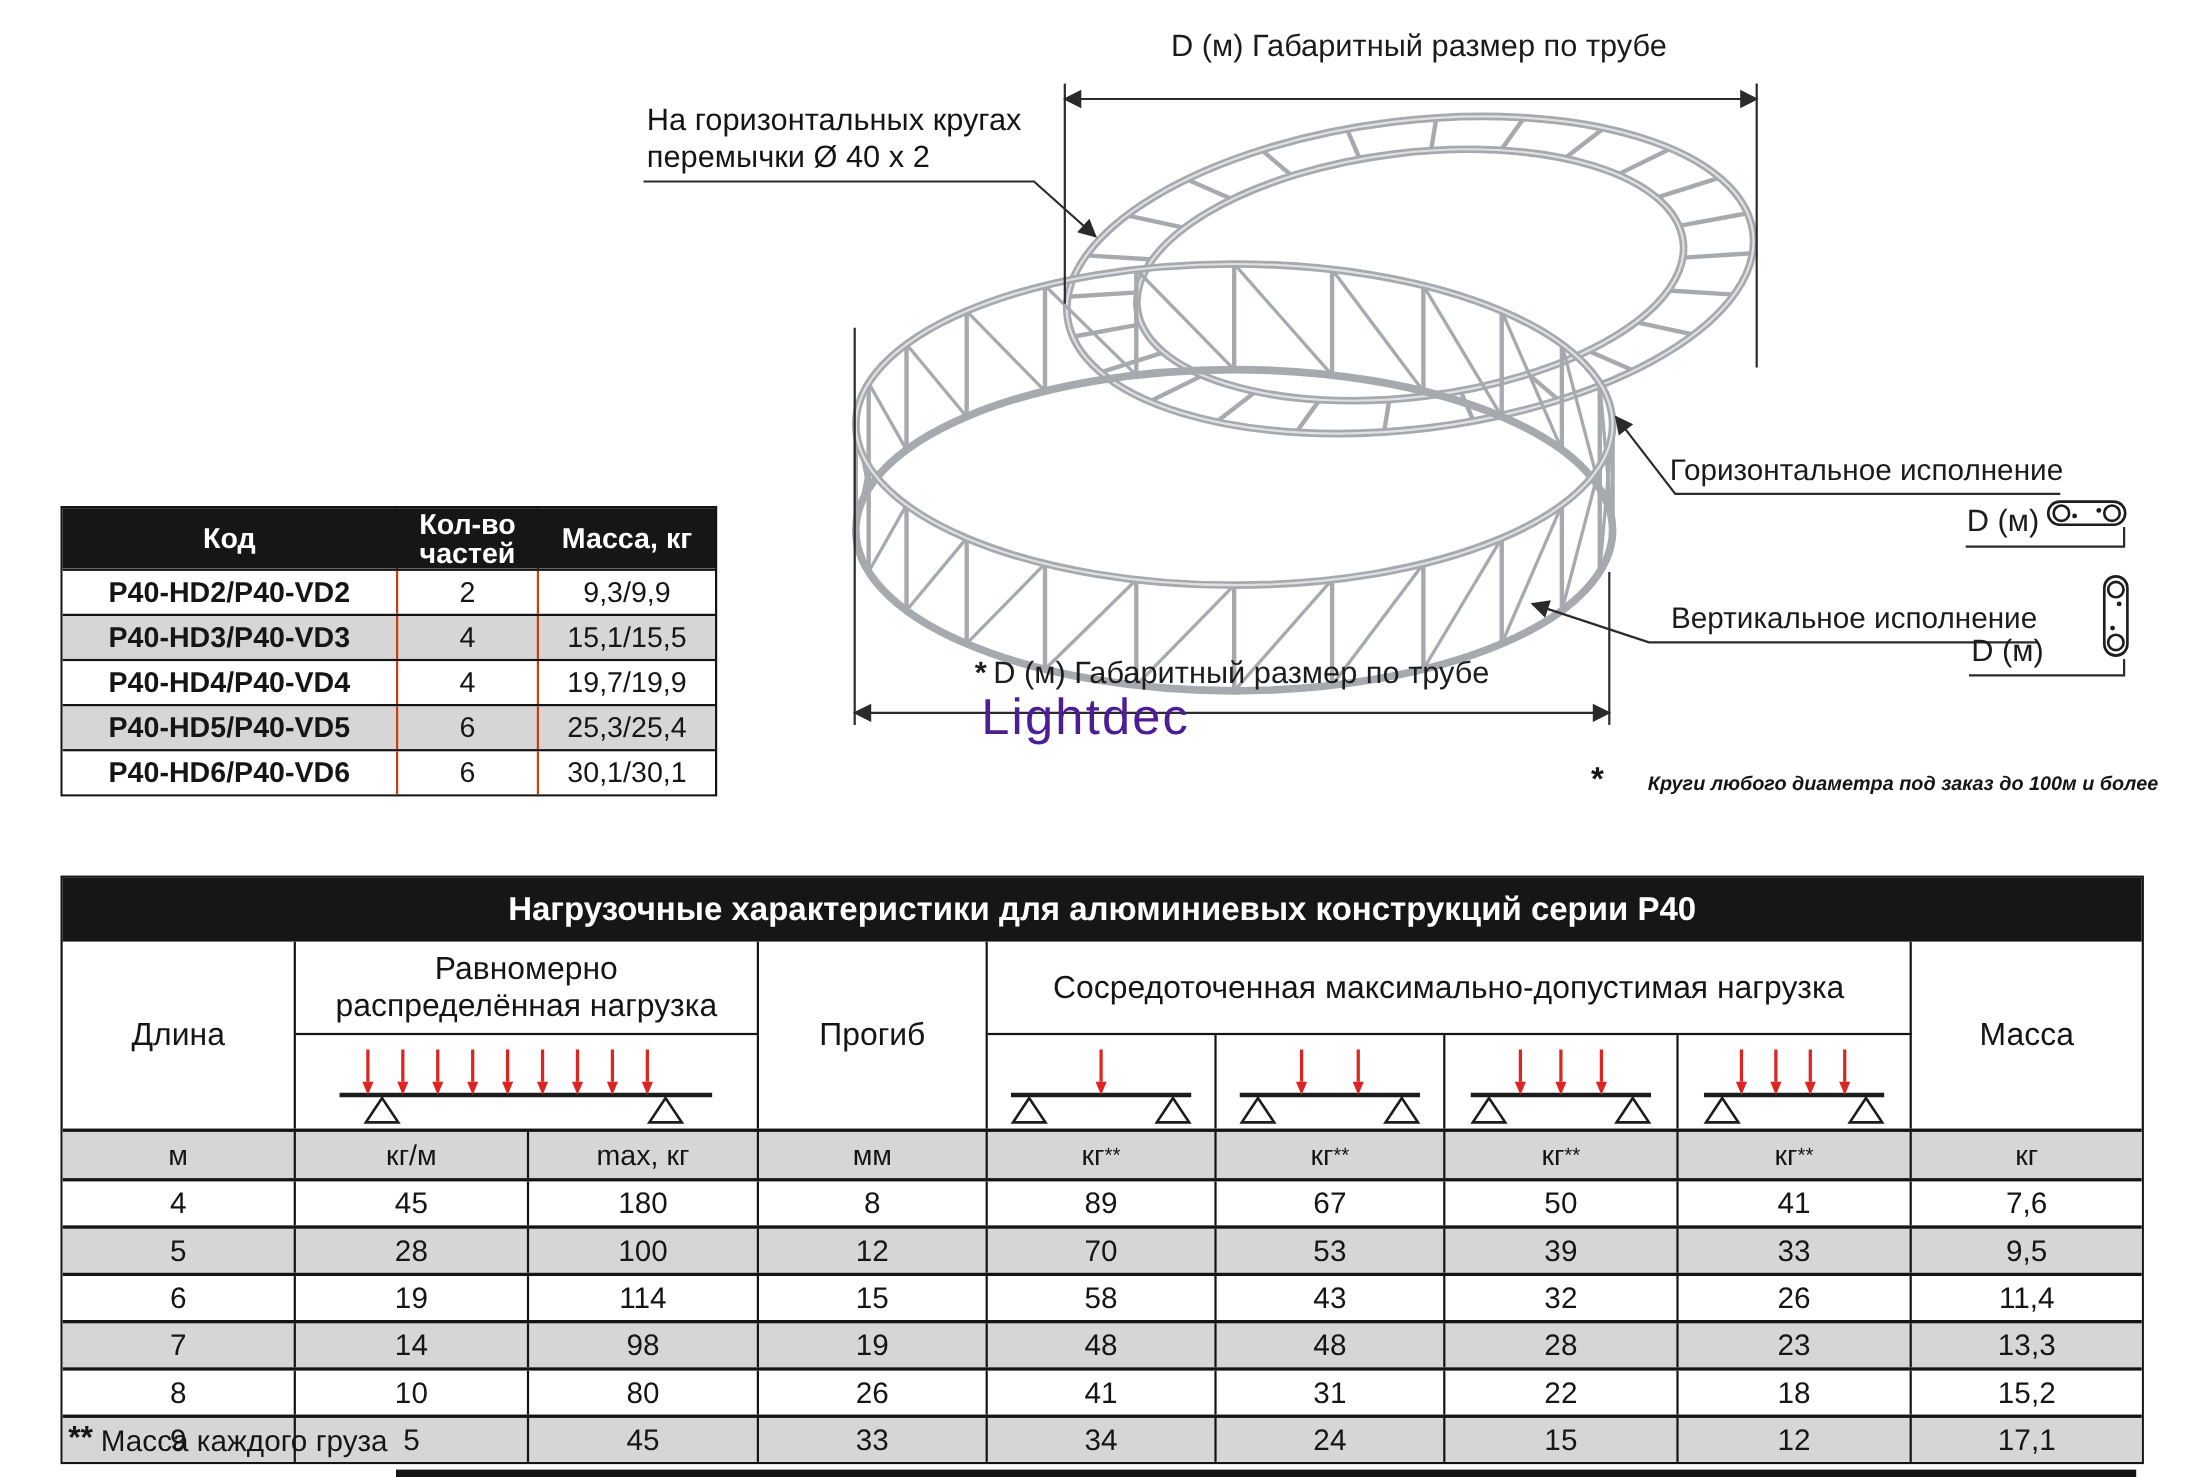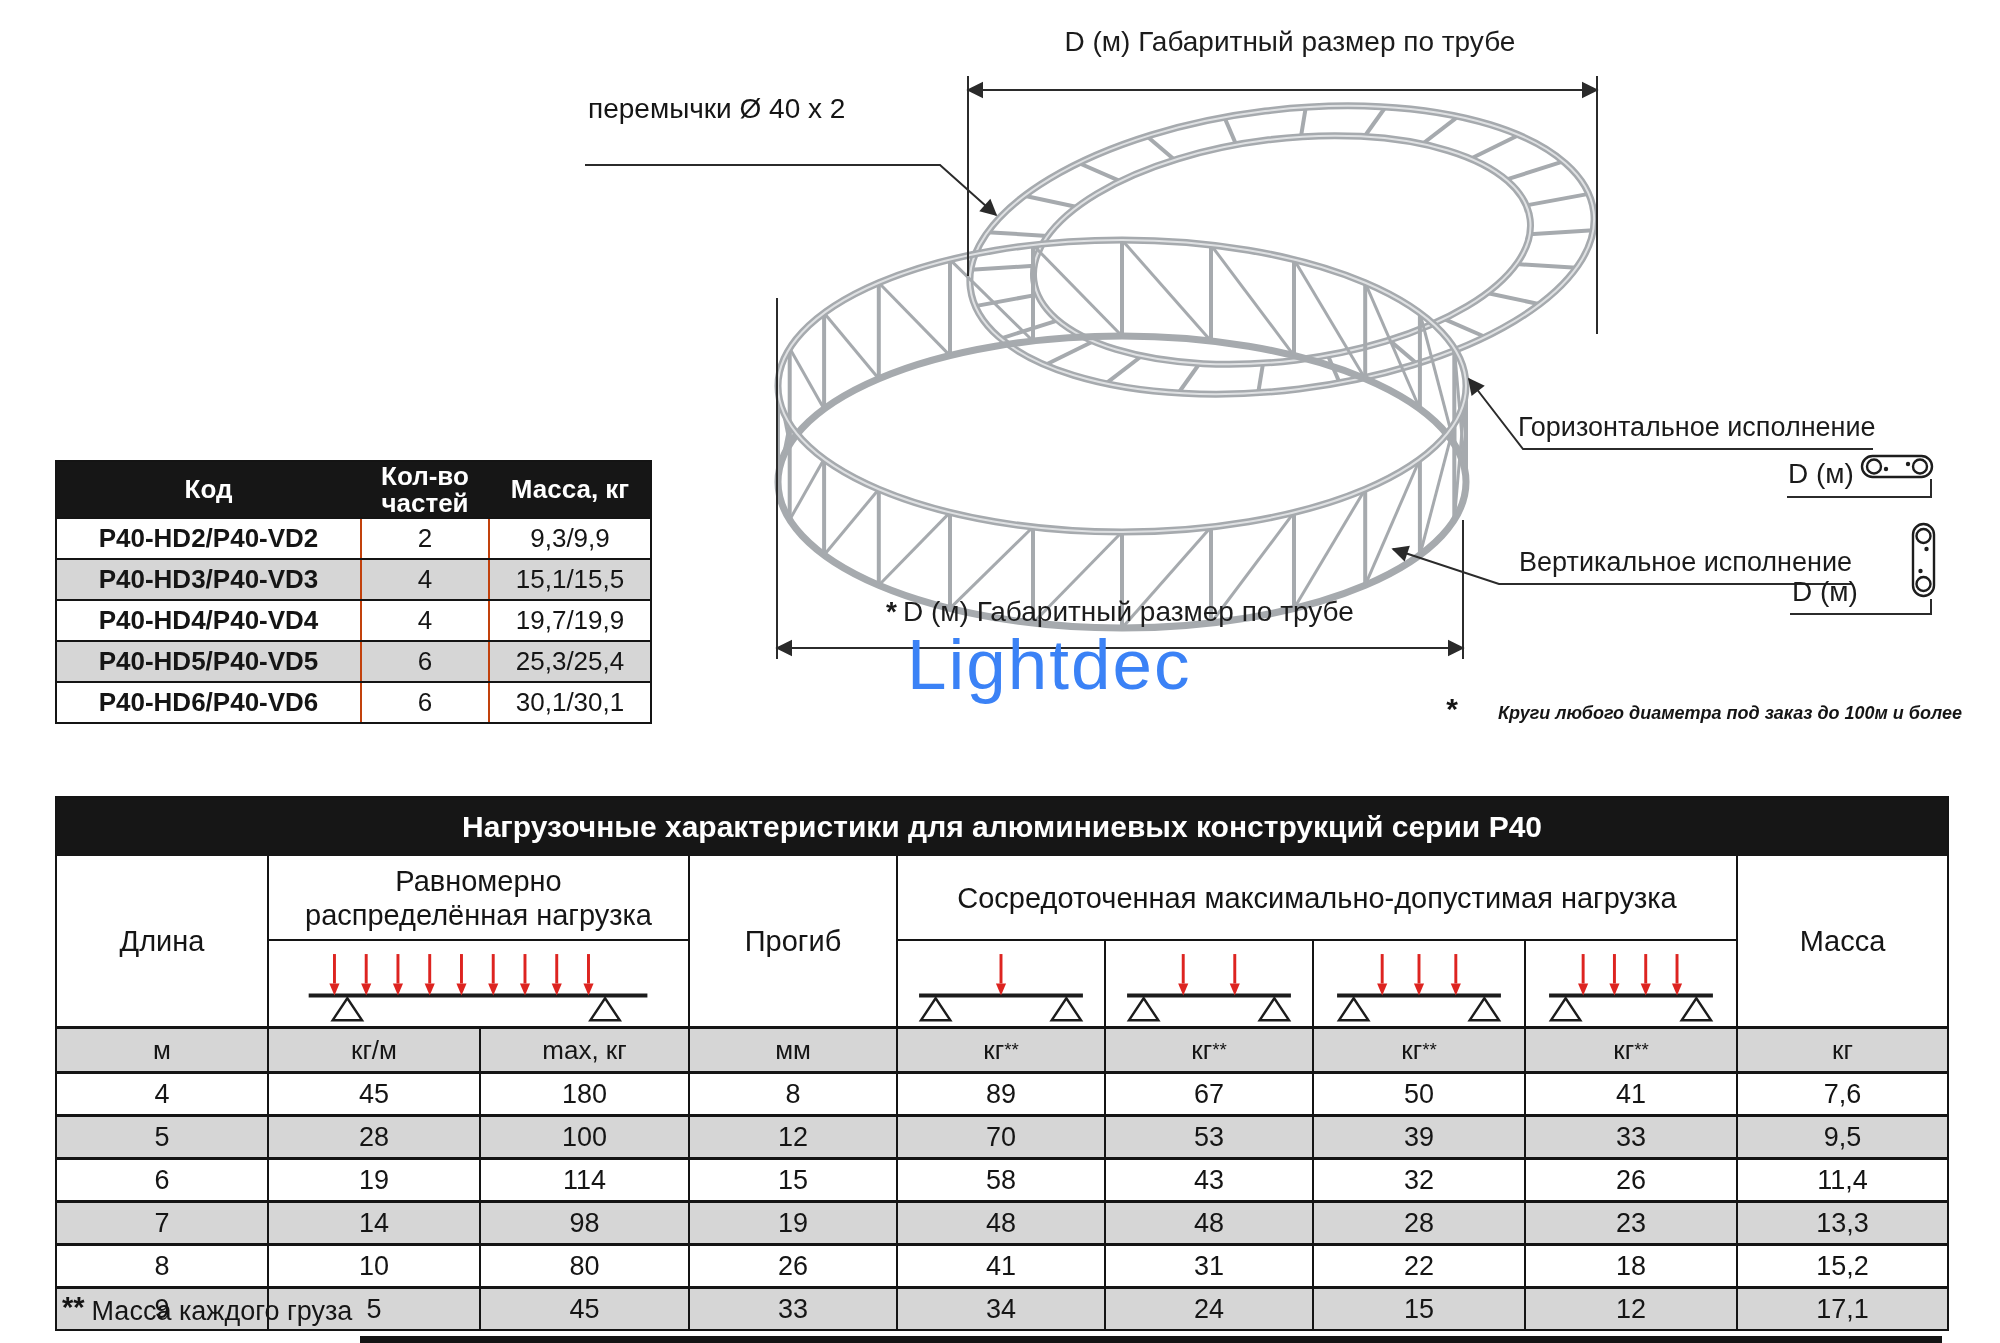--- a/index.html
+++ b/index.html
@@ -6,21 +6,21 @@
   .page{position:relative;width:2000px;height:1343px;background:#fff;overflow:hidden;
         font-family:"Liberation Sans","DejaVu Sans",sans-serif;color:#151515;}
   .abs{position:absolute;}
   svg.overlay{position:absolute;left:0;top:0;width:2000px;height:1343px;}
 
   
   .lbl{position:absolute;font-size:28px;color:#1b1b1b;white-space:nowrap;}
   .lbl.center{text-align:center;}
   .lbl.right{text-align:right;}
   .note-line{font-size:28px;line-height:34px;}
-  .watermark{position:absolute;font-size:71px;font-weight:300;letter-spacing:2px;color:#3b82f6;margin-left:15px;}
+  .watermark{position:absolute;font-size:46px;font-weight:300;letter-spacing:2px;color:#4c1d95;}
   .order-note{position:absolute;text-align:right;}
   .order-note .star{font-weight:700;font-size:30px;margin-right:8px;}
   .order-note .txt{font-style:italic;font-weight:700;font-size:18px;margin-left:32px;}
   .dimstar{font-weight:700;margin-right:6px;}
 
   
   .ptable{position:absolute;left:55px;top:460px;width:593px;border:2.5px solid #141414;background:#fff;}
   .pt-head{display:grid;grid-template-columns:305px 128px auto;background:#161616;color:#fff;height:55px;}
   .pt-head .cell{display:flex;align-items:center;justify-content:center;text-align:center;
                  font-weight:700;font-size:26px;line-height:27px;border-right:2px solid #161616;}
@@ -187,20 +187,21 @@
         <circle cx="1886" cy="469" r="2.2"></circle>
         <circle cx="1908" cy="464" r="2.2"></circle>
         <circle cx="1926.5" cy="549" r="2.2"></circle>
         <circle cx="1920.5" cy="571" r="2.2"></circle>
       </g>
     </svg>
 
   <div class="lbl center abs" style="left:982px;top:26px;width:616px;">D (м)  Габаритный размер по трубе</div>
 
   <div class="abs" style="left:588px;top:92px;">
+    <div class="note-line">На горизонтальных кругах</div>
     <div class="note-line">перемычки Ø 40 x 2</div>
   </div>
 
   <div class="lbl right abs" style="left:1518px;top:412px;width:356px;font-size:27px;">Горизонтальное исполнение</div>
 
   <div class="lbl abs" style="left:1788px;top:458px;">D (м)</div>
 
   <div class="lbl right abs" style="left:1492px;top:547px;width:360px;font-size:27px;">Вертикальное исполнение</div>
 
   <div class="lbl abs" style="left:1792px;top:576px;">D (м)</div>

